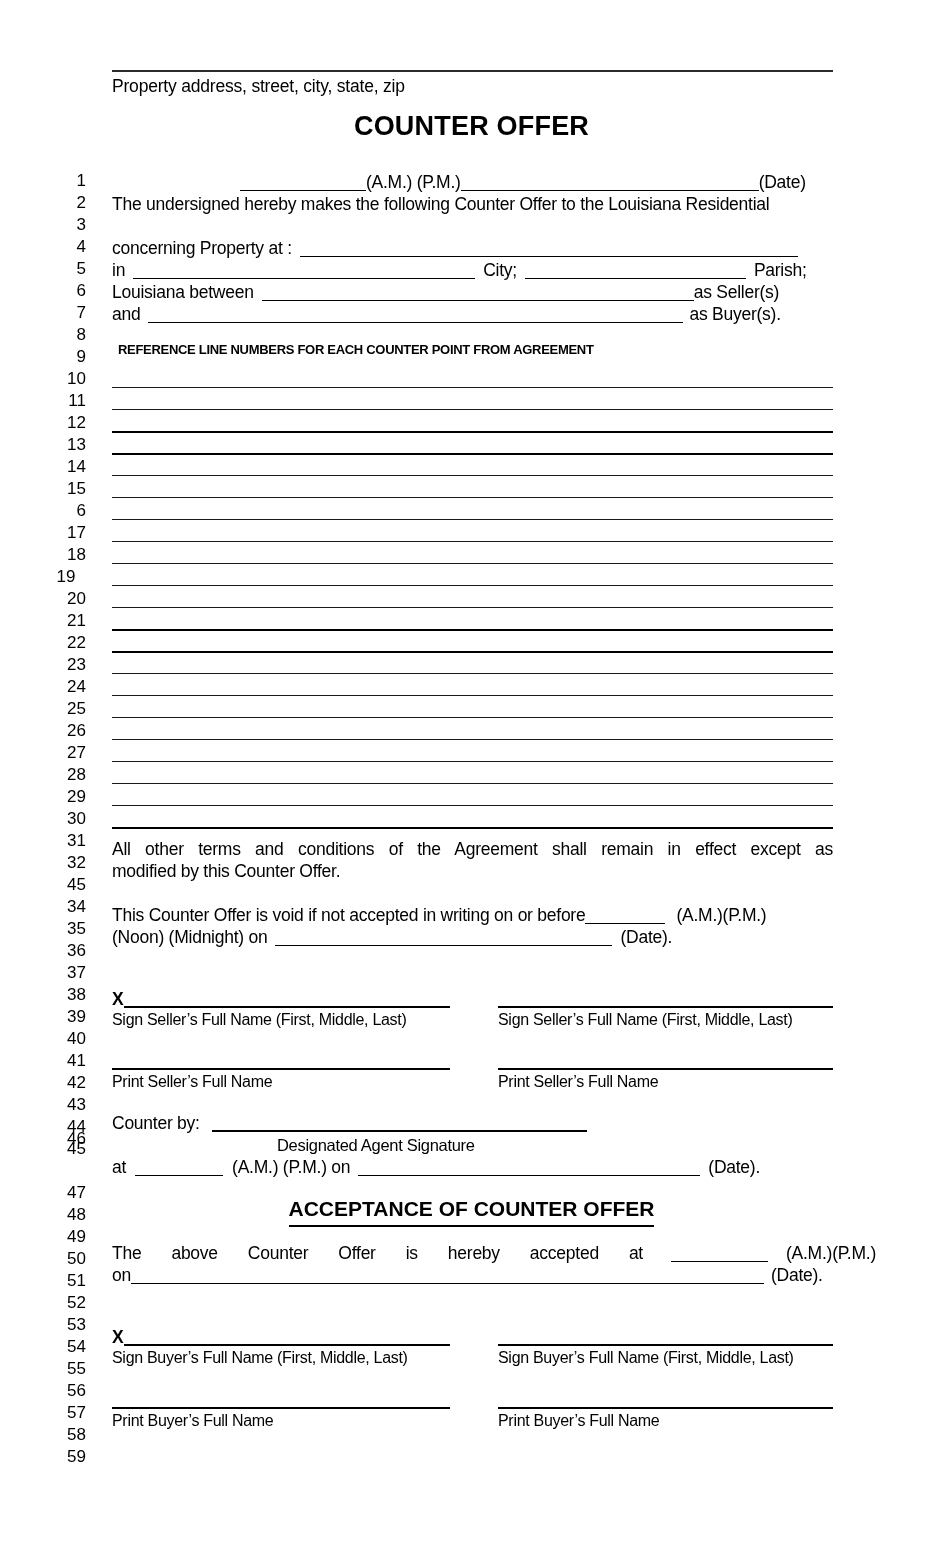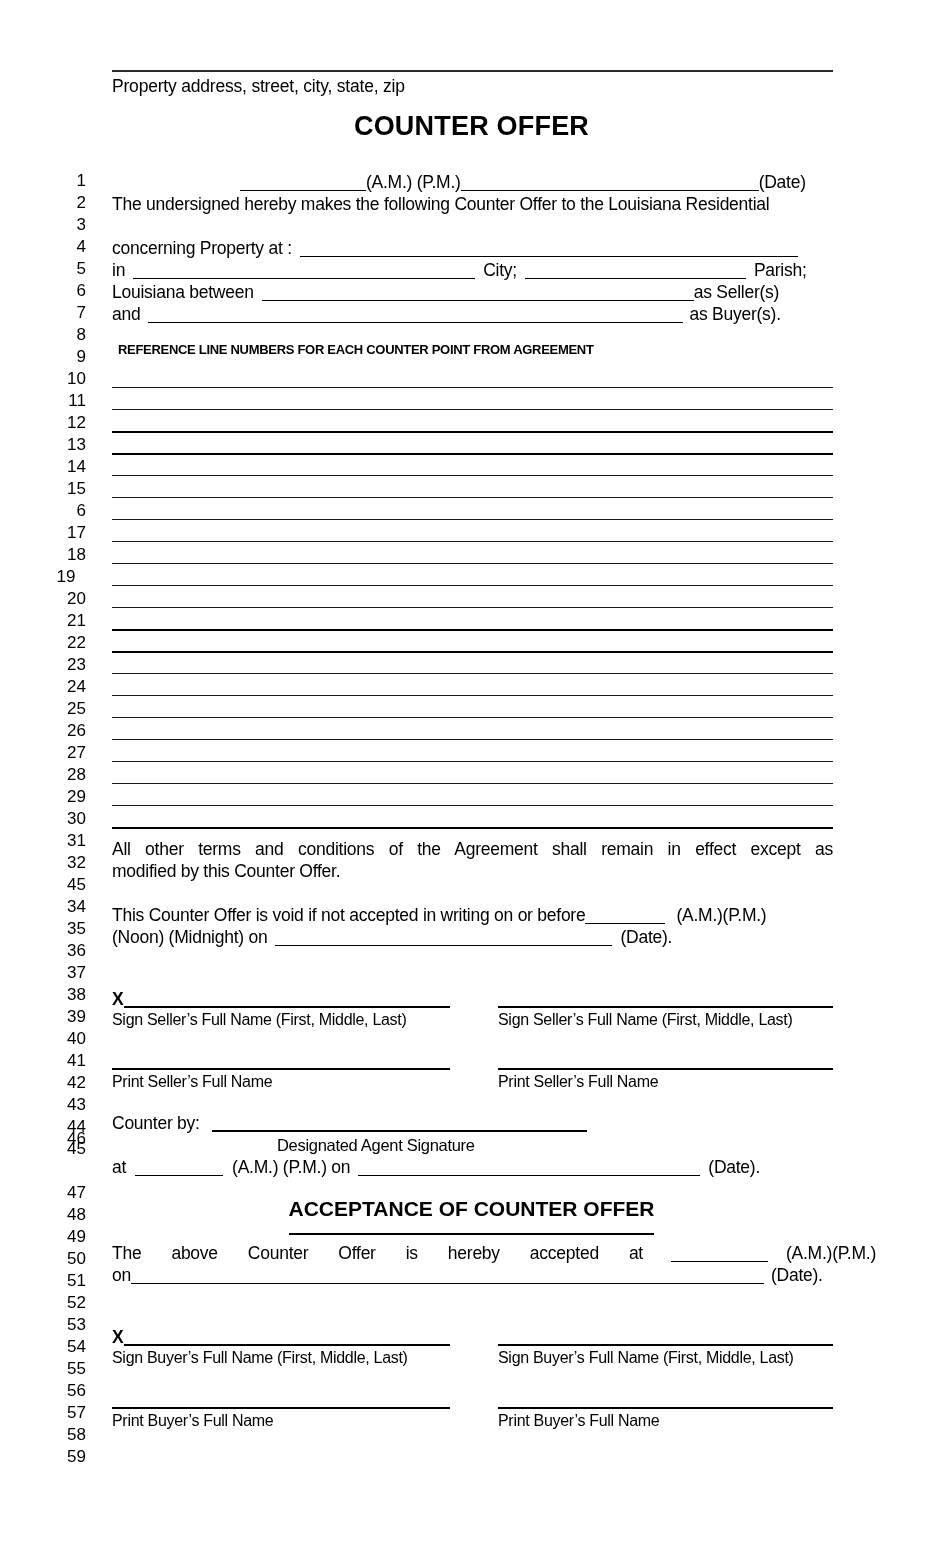--- a/index.html
+++ b/index.html
@@ -125,21 +125,21 @@
     position: absolute;
     left: 0;
     width: 943px;
     text-align: center;
     font-size: 21px;
     font-weight: bold;
     letter-spacing: 0px;
   }
   .centered-heading span {
     border-bottom: 2.4px solid #000;
-    padding-bottom: 13px;
+    padding-bottom: 5px;
   }
 
   
   .sig-rule {
     position: absolute;
     height: 0;
     border-top: 2.2px solid #000;
   }
   .sig-x {
     position: absolute;

